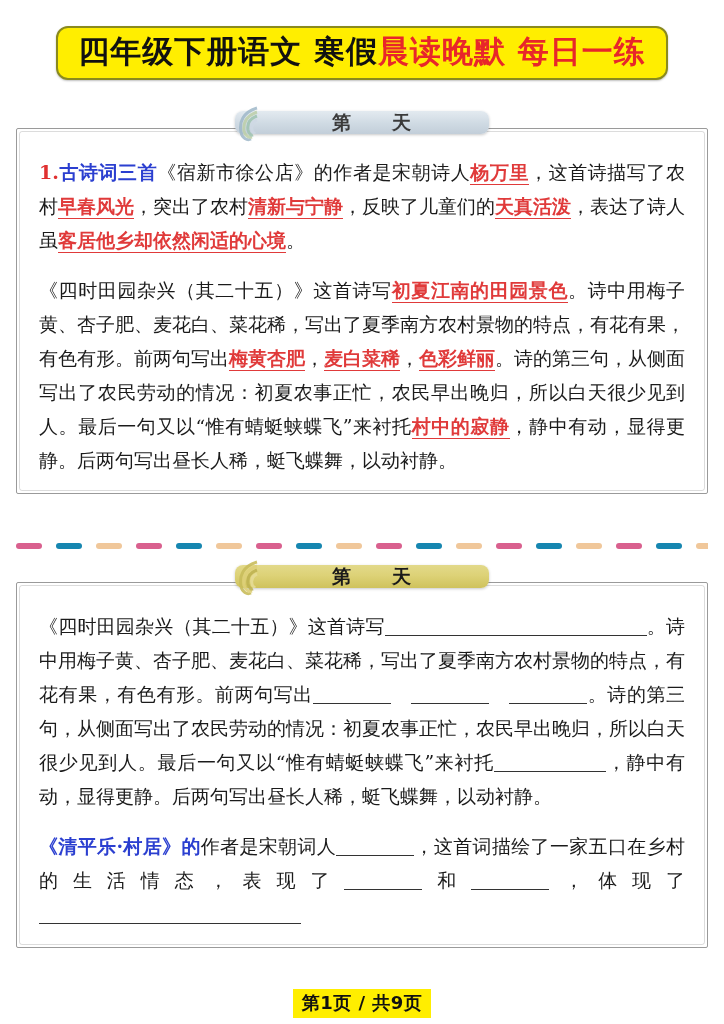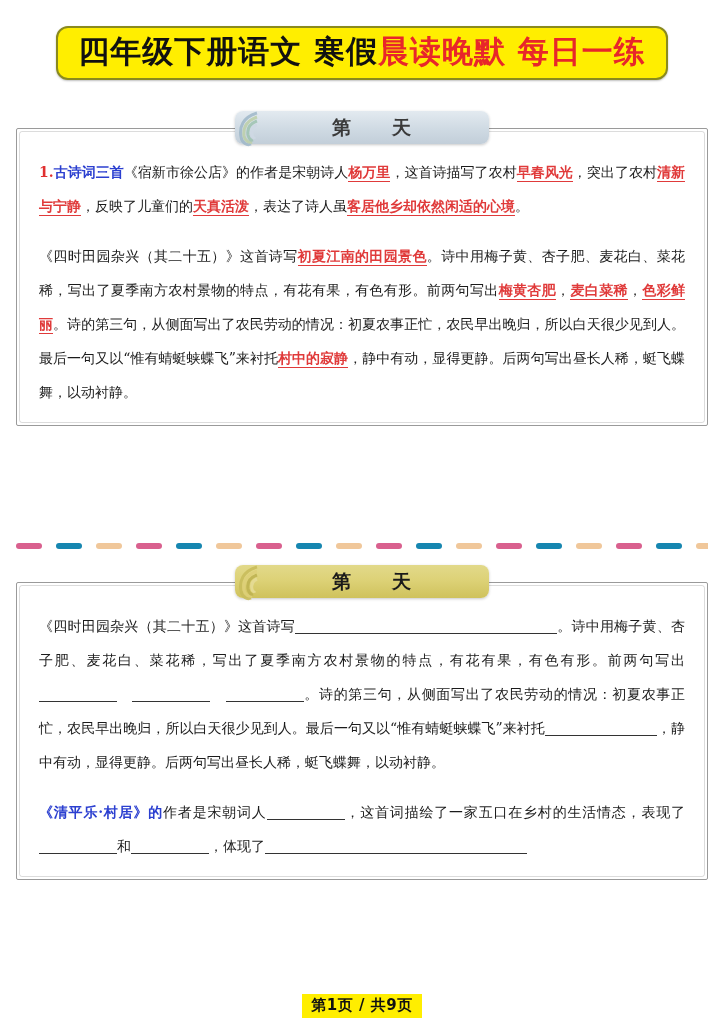--- a/index.html
+++ b/index.html
@@ -71,21 +71,21 @@
   .banner-holder {
     position: absolute;
     top: -18px;
     left: 0; right: 0;
     display: flex;
     justify-content: center;
     z-index: 5;
   }
   .banner {
     position: relative;
-    height: 33px;
+    height: 23px;
     min-width: 182px;
     border-radius: 8px;
     display: flex;
     align-items: center;
     justify-content: center;
     padding: 0 26px 0 46px;
     box-shadow: 0 1px 3px rgba(0,0,0,.22);
   }
   .banner .label {
     font-family: "DejaVu Serif", "Liberation Serif", serif;
@@ -111,21 +111,21 @@
     top: 50%;
     transform: translateY(-50%);
     width: 42px;
     height: 42px;
     pointer-events: none;
   }
 
   
   .para {
     font-family: "DejaVu Serif", "Liberation Serif", serif;
-    font-size: 14px;
+    font-size: 19px;
     line-height: 34px;
     color: #1b1b1b;
     text-align: justify;
     text-justify: inter-ideograph;
     margin: 0;
   }
   .para + .para { margin-top: 16px; }
   .idx { color: #e03030; font-weight: bold; }
   .blue-b { color: #2b3fd0; font-weight: bold; }
   .ans {
@@ -169,21 +169,21 @@
     left: 0; right: 0;
     bottom: 6px;
     display: flex;
     justify-content: center;
   }
   .footer .pill {
     background: #ffee00;
     color: #111;
     font-family: "DejaVu Sans", "Liberation Sans", sans-serif;
     font-weight: bold;
-    font-size: 15px;
+    font-size: 18px;
     padding: 2px 9px 3px 9px;
     letter-spacing: 0.5px;
     white-space: pre;
   }
 </style>
 </head>
 <body>
 
 <div class="title-wrap">
   <div class="title-box">

